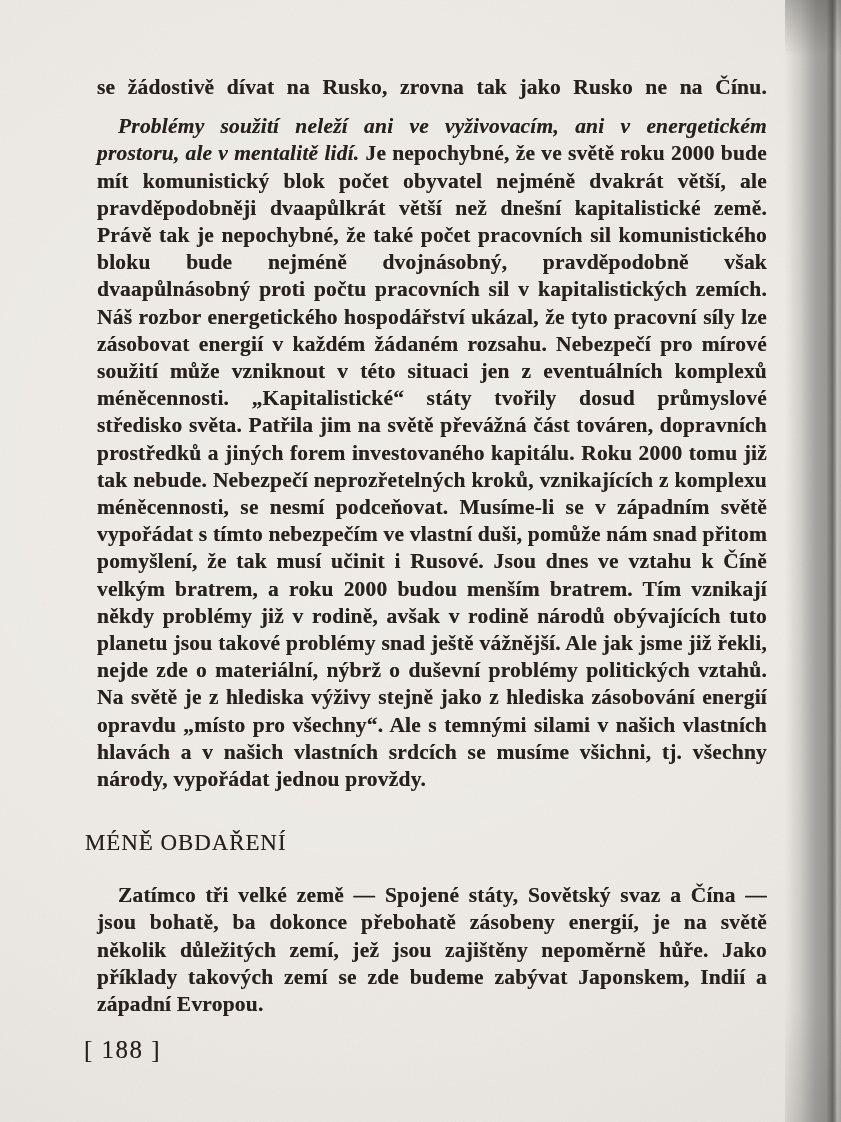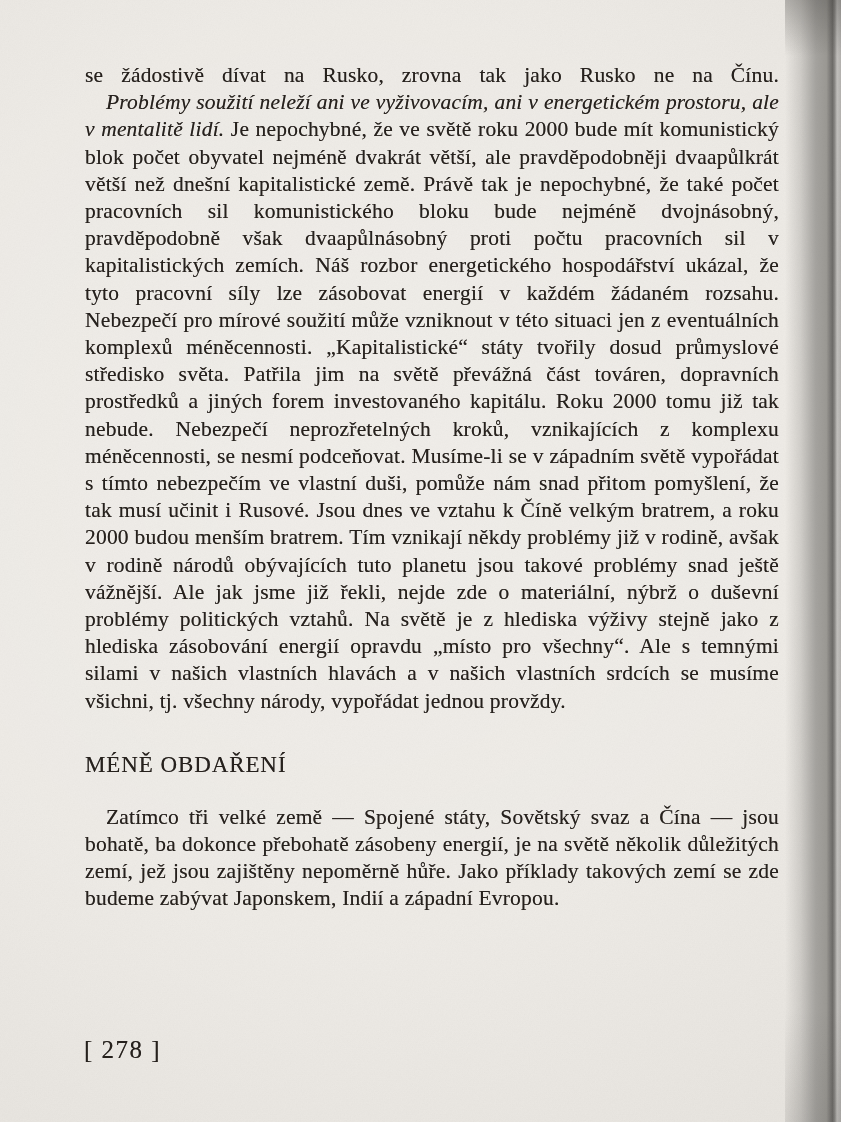--- a/index.html
+++ b/index.html
@@ -79,21 +79,21 @@
     left: 85px;
     top: 62px;
     width: 694px;
     color: var(--color-ink);
     font-size: 21.5px;
     line-height: 27.2px;
     letter-spacing: 0.2px;
     text-align: justify;
     text-shadow: 0 0 0.6px rgba(38,33,29,0.55);
   }
-  .par { margin: 0; padding: 0; }
+  .par { margin: 12px; padding: 0; font-weight: bold; }
   .par.indented { text-indent: 21px; }
   .par.continuation { text-align-last: justify; }
   .italic-lead { font-style: italic; }
   .section-heading {
     margin: 37px 0 0 0;
     font-size: 23px;
     line-height: 26px;
     font-weight: 400;
     letter-spacing: 0.9px;
     text-align: left;
@@ -121,21 +121,21 @@
   <main class="text-block">
     <p class="par continuation">se žádostivě dívat na Rusko, zrovna tak jako Rusko ne na Čínu.</p>
 
     <p class="par indented"><span class="italic-lead">Problémy soužití neleží ani ve vyživovacím, ani v energetickém prostoru, ale v mentalitě lidí.</span> <span>Je nepochybné, že ve světě roku 2000 bude mít komunistický blok počet obyvatel nejméně dvakrát větší, ale pravděpodobněji dvaapůlkrát větší než dnešní kapitalistické země. Právě tak je nepochybné, že také počet pracovních sil komunistického bloku bude nejméně dvojnásobný, pravděpodobně však dvaapůlnásobný proti počtu pracovních sil v kapitalistických zemích. Náš rozbor energetického hospodářství ukázal, že tyto pracovní síly lze zásobovat energií v každém žádaném rozsahu. Nebezpečí pro mírové soužití může vzniknout v této situaci jen z eventuálních komplexů méněcennosti. „Kapitalistické“ státy tvořily dosud průmyslové středisko světa. Patřila jim na světě převážná část továren, dopravních prostředků a jiných forem investovaného kapitálu. Roku 2000 tomu již tak nebude. Nebezpečí neprozřetelných kroků, vznikajících z komplexu méněcennosti, se nesmí podceňovat. Musíme-li se v západním světě vypořádat s tímto nebezpečím ve vlastní duši, pomůže nám snad přitom pomyšlení, že tak musí učinit i Rusové. Jsou dnes ve vztahu k Číně velkým bratrem, a roku 2000 budou menším bratrem. Tím vznikají někdy problémy již v rodině, avšak v rodině národů obývajících tuto planetu jsou takové problémy snad ještě vážnější. Ale jak jsme již řekli, nejde zde o materiální, nýbrž o duševní problémy politických vztahů. Na světě je z hlediska výživy stejně jako z hlediska zásobování energií opravdu „místo pro všechny“. Ale s temnými silami v našich vlastních hlavách a v našich vlastních srdcích se musíme všichni, tj. všechny národy, vypořádat jednou provždy.</span></p>
 
     <h2 class="section-heading">MÉNĚ OBDAŘENÍ</h2>
 
     <p class="par indented after-heading">Zatímco tři velké země — Spojené státy, Sovětský svaz a Čína — jsou bohatě, ba dokonce přebohatě zásobeny energií, je na světě několik důležitých zemí, jež jsou zajištěny nepoměrně hůře. Jako příklady takových zemí se zde budeme zabývat Japonskem, Indií a západní Evropou.</p>
   </main>
 
-  <div class="page-number">[ 278 ]</div>
+  <div class="page-number">[ 188 ]</div>
 
   <div class="scan-edge"></div>
 
   <svg class="grain" xmlns="http://www.w3.org/2000/svg" width="841" height="1122">
     <filter id="paperNoise">
       <feTurbulence type="fractalNoise" baseFrequency="0.82" numOctaves="2" stitchTiles="stitch"></feTurbulence>
       <feColorMatrix type="saturate" values="0"></feColorMatrix>
       <feComponentTransfer>
         <feFuncA type="linear" slope="0.10" intercept="0"></feFuncA>
       </feComponentTransfer>

